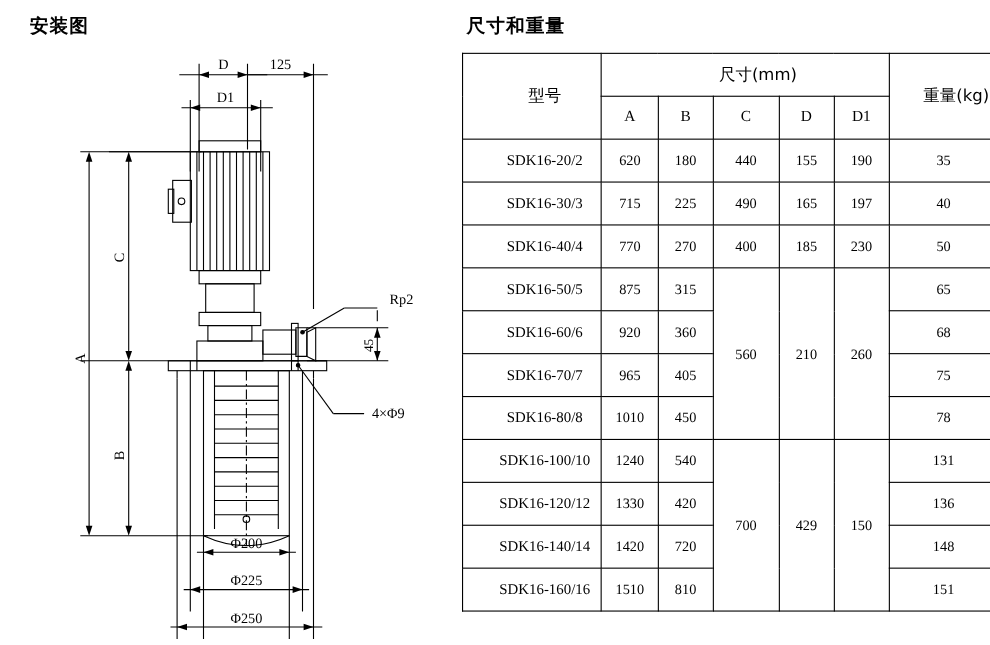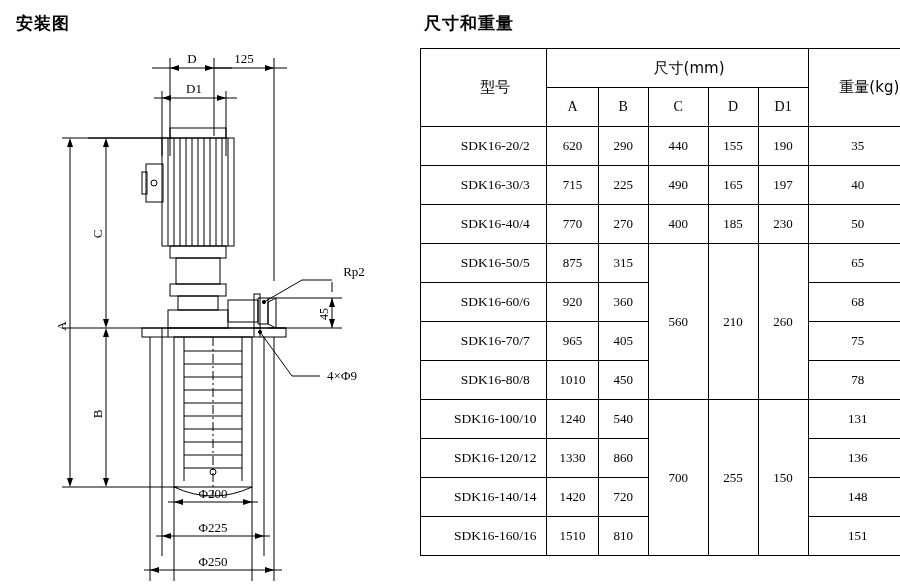--- a/index.html
+++ b/index.html
@@ -12,21 +12,21 @@
     height: 586px;
     position: relative;
     font-family: "Liberation Serif", serif;
     color: #000;
     overflow: hidden;
   }
 
   
   #left-panel {
     position: absolute;
-    left: 2px; top: 0;
+    left: 13px; top: 0;
     width: 400px; height: 586px;
   }
   #left-title {
     position: absolute;
     left: 14px; top: 12px;
     font-family: "DejaVu Sans", sans-serif;
     font-weight: bold;
     font-size: 17px;
     letter-spacing: 1px;
   }
@@ -261,21 +261,21 @@
           <th class="hdr-small" style="width:68px">C</th>
           <th class="hdr-small" style="width:56px">D</th>
           <th class="hdr-small" style="width:56px">D1</th>
         </tr>
       </thead>
       <tbody>
 
         <tr>
           <td class="model">SDK16-20/2</td>
           <td>620</td>
-          <td>290</td>
+          <td>180</td>
           <td>440</td>
           <td>155</td>
           <td>190</td>
           <td>35</td>
         </tr>
 
         <tr>
           <td class="model">SDK16-30/3</td>
           <td>715</td>
           <td>225</td>
@@ -324,29 +324,29 @@
           <td>1010</td>
           <td>450</td>
           <td>78</td>
         </tr>
 
         <tr>
           <td class="model">SDK16-100/10</td>
           <td>1240</td>
           <td>540</td>
           <td rowspan="4">700</td>
-          <td rowspan="4">255</td>
+          <td rowspan="4">429</td>
           <td rowspan="4">150</td>
           <td>131</td>
         </tr>
 
         <tr>
           <td class="model">SDK16-120/12</td>
           <td>1330</td>
-          <td>860</td>
+          <td>420</td>
           <td>136</td>
         </tr>
 
         <tr>
           <td class="model">SDK16-140/14</td>
           <td>1420</td>
           <td>720</td>
           <td>148</td>
         </tr>
 

